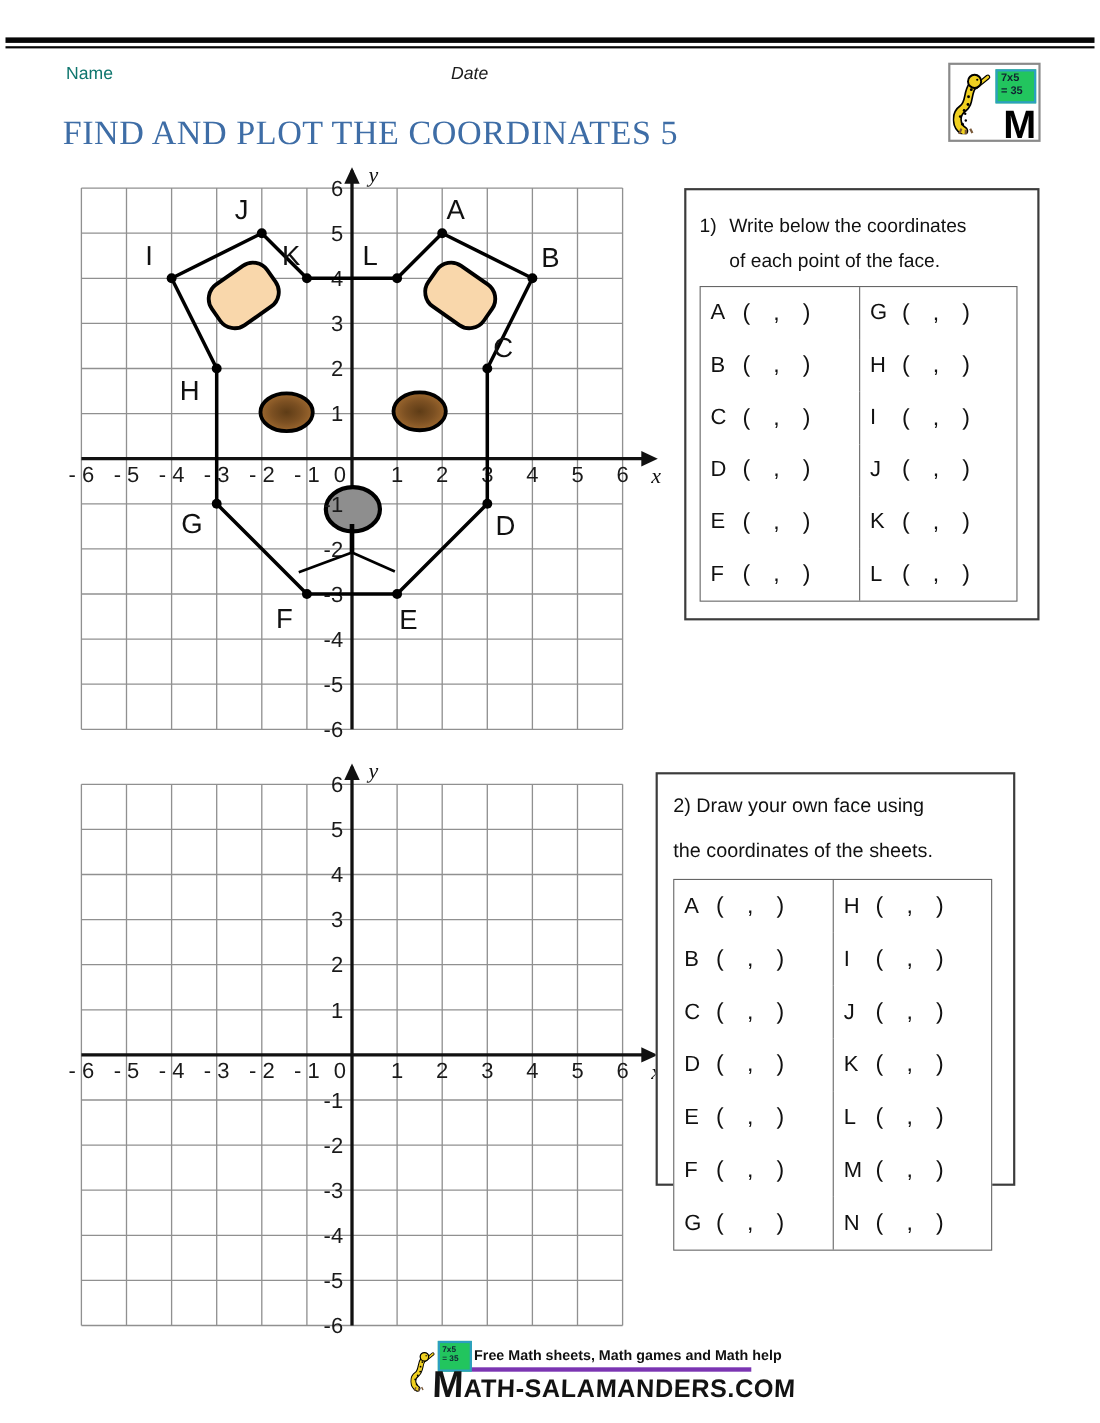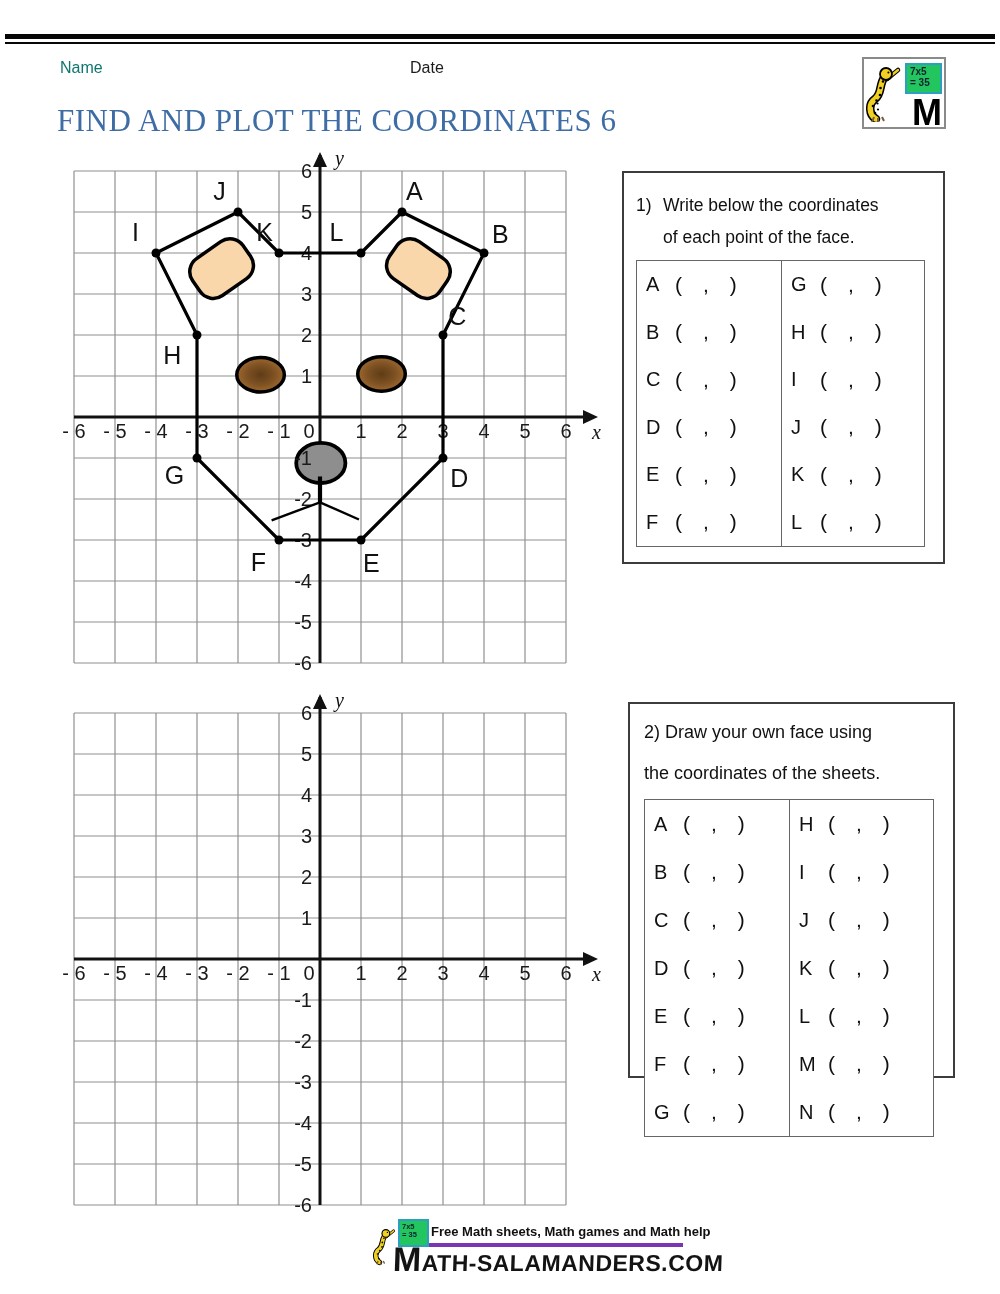--- a/index.html
+++ b/index.html
@@ -3,21 +3,21 @@
 <meta charset="utf-8">
 <style>
   html,body{margin:0;padding:0;background:#fff;}
   body{width:1000px;height:1294px;position:relative;overflow:hidden;
        font-family:"Liberation Sans",sans-serif;color:#111;}
 
   .toprule1{position:absolute;left:5px;right:5px;top:34px;height:5px;background:#060606;}
   .toprule2{position:absolute;left:5px;right:5px;top:42px;height:2px;background:#060606;}
 
   .name-label{position:absolute;left:60px;top:59px;font-size:16px;color:#0f766e;}
-  .date-label{position:absolute;left:410px;top:59px;font-size:16px;color:#1c1c1c;}
+  .date-label{position:absolute;left:410px;top:59px;font-size:16px;color:#1c1c1c;font-style:italic;}
 
   .worksheet-title{position:absolute;left:57px;top:103px;
        font-family:"Liberation Serif",serif;font-size:31px;color:#3e6da6;
        letter-spacing:.5px;white-space:nowrap;}
 
   
   .logo-box{position:absolute;left:862px;top:57px;width:80px;height:68px;
        border:2px solid #8a8a8a;background:#fff;}
   .h-sal{position:absolute;left:2px;top:3px;width:42px;height:60px;}
   .board{position:absolute;background:#22c55e;border:2px solid #2d9fc0;
@@ -29,21 +29,21 @@
   .gridsvg{position:absolute;left:55px;width:560px;height:525px;}
   #grid1{top:150px;}
   #grid2{top:692px;}
   .tick{font:20px "Liberation Sans",sans-serif;fill:#1a1a1a;}
   .ptlabel{font:25px "Liberation Sans",sans-serif;fill:#111;}
   .axisletter{font:italic 20px "Liberation Serif",serif;fill:#111;}
 
   
   .panel{position:absolute;background:#fff;border:2.5px solid #3c3c3c;box-sizing:border-box;}
   #panel1{left:622px;top:171px;width:323px;height:393px;padding:16px 10px 0 12px;}
-  #panel2{left:628px;top:702px;width:327px;height:376px;padding:8px 10px 0 14px;}
+  #panel2{left:596px;top:702px;width:327px;height:376px;padding:8px 10px 0 14px;}
   .heading1{display:flex;font-size:17.5px;line-height:32px;color:#111;}
   .heading1 .pnum{width:27px;flex:none;}
   .heading2{font-size:18px;line-height:40.5px;color:#111;}
   .ctable{display:grid;grid-template-columns:145px 1fr;border:1.5px solid #666;
        background:#fff;box-sizing:border-box;}
   #table1{margin-top:7px;width:289px;height:287px;}
   #table2{margin-top:6px;width:290px;height:338px;}
   .cell{display:flex;align-items:center;}
   .cell.left{border-right:1.5px solid #666;}
   .cell-letter{margin-left:9px;width:26px;font-size:20px;color:#111;}
@@ -66,21 +66,21 @@
 </style>
 </head>
 <body>
 
 <div class="toprule1"></div>
 <div class="toprule2"></div>
 
 <div class="name-label">Name</div>
 <div class="date-label">Date</div>
 
-<div class="worksheet-title">FIND AND PLOT THE COORDINATES 6</div>
+<div class="worksheet-title">FIND AND PLOT THE COORDINATES 5</div>
 
 <div class="logo-box">
   <svg class="h-sal" viewBox="0 0 42 60">
     <path d="M10,57 C3,53 2,42 9,37 C16,32 13,23 18,16" stroke="#000" stroke-width="8.5" fill="none" stroke-linecap="round"></path>
     <path d="M10,57 C3,53 2,42 9,37 C16,32 13,23 18,16" stroke="#f0d020" stroke-width="5.5" fill="none" stroke-linecap="round"></path>
     <path d="M8,55 l-2,5 M12,56 l0,5 M16,55 l2,4" stroke="#7a5a3a" stroke-width="2" fill="none"></path>
     <path d="M21,17 L32,8" stroke="#000" stroke-width="4.5" stroke-linecap="round"></path>
     <path d="M21,17 L32,8" stroke="#f0d020" stroke-width="2.4" stroke-linecap="round"></path>
     <circle cx="20" cy="12" r="6" fill="#f0d020" stroke="#000" stroke-width="1.8"></circle>
     <circle cx="22.4" cy="10.5" r="1" fill="#000"></circle>

